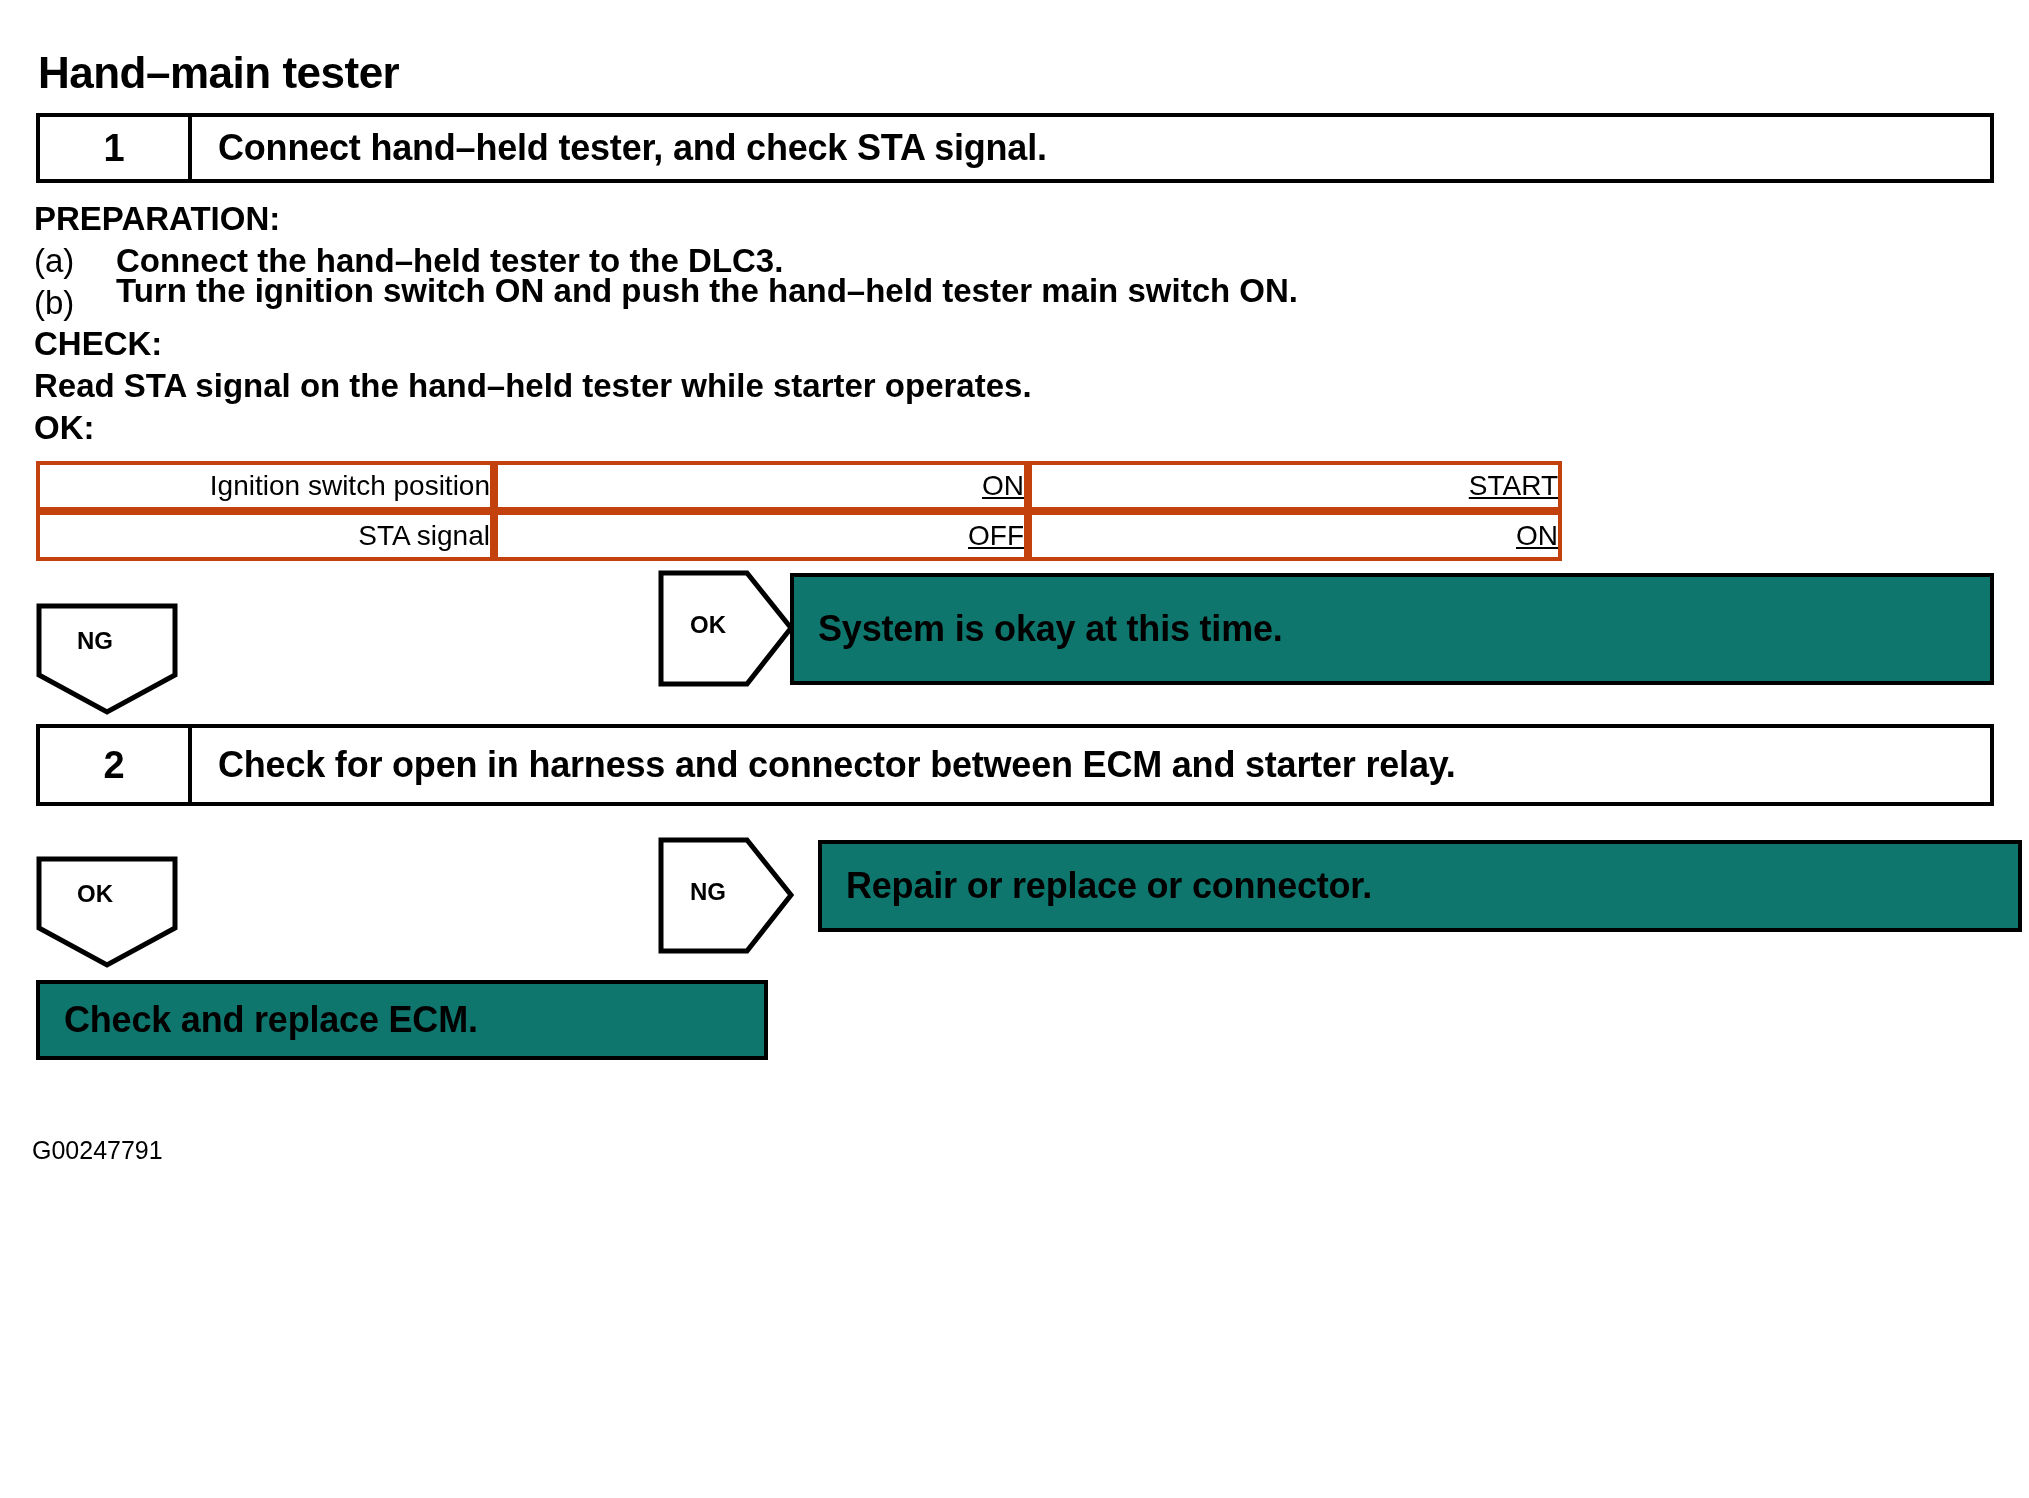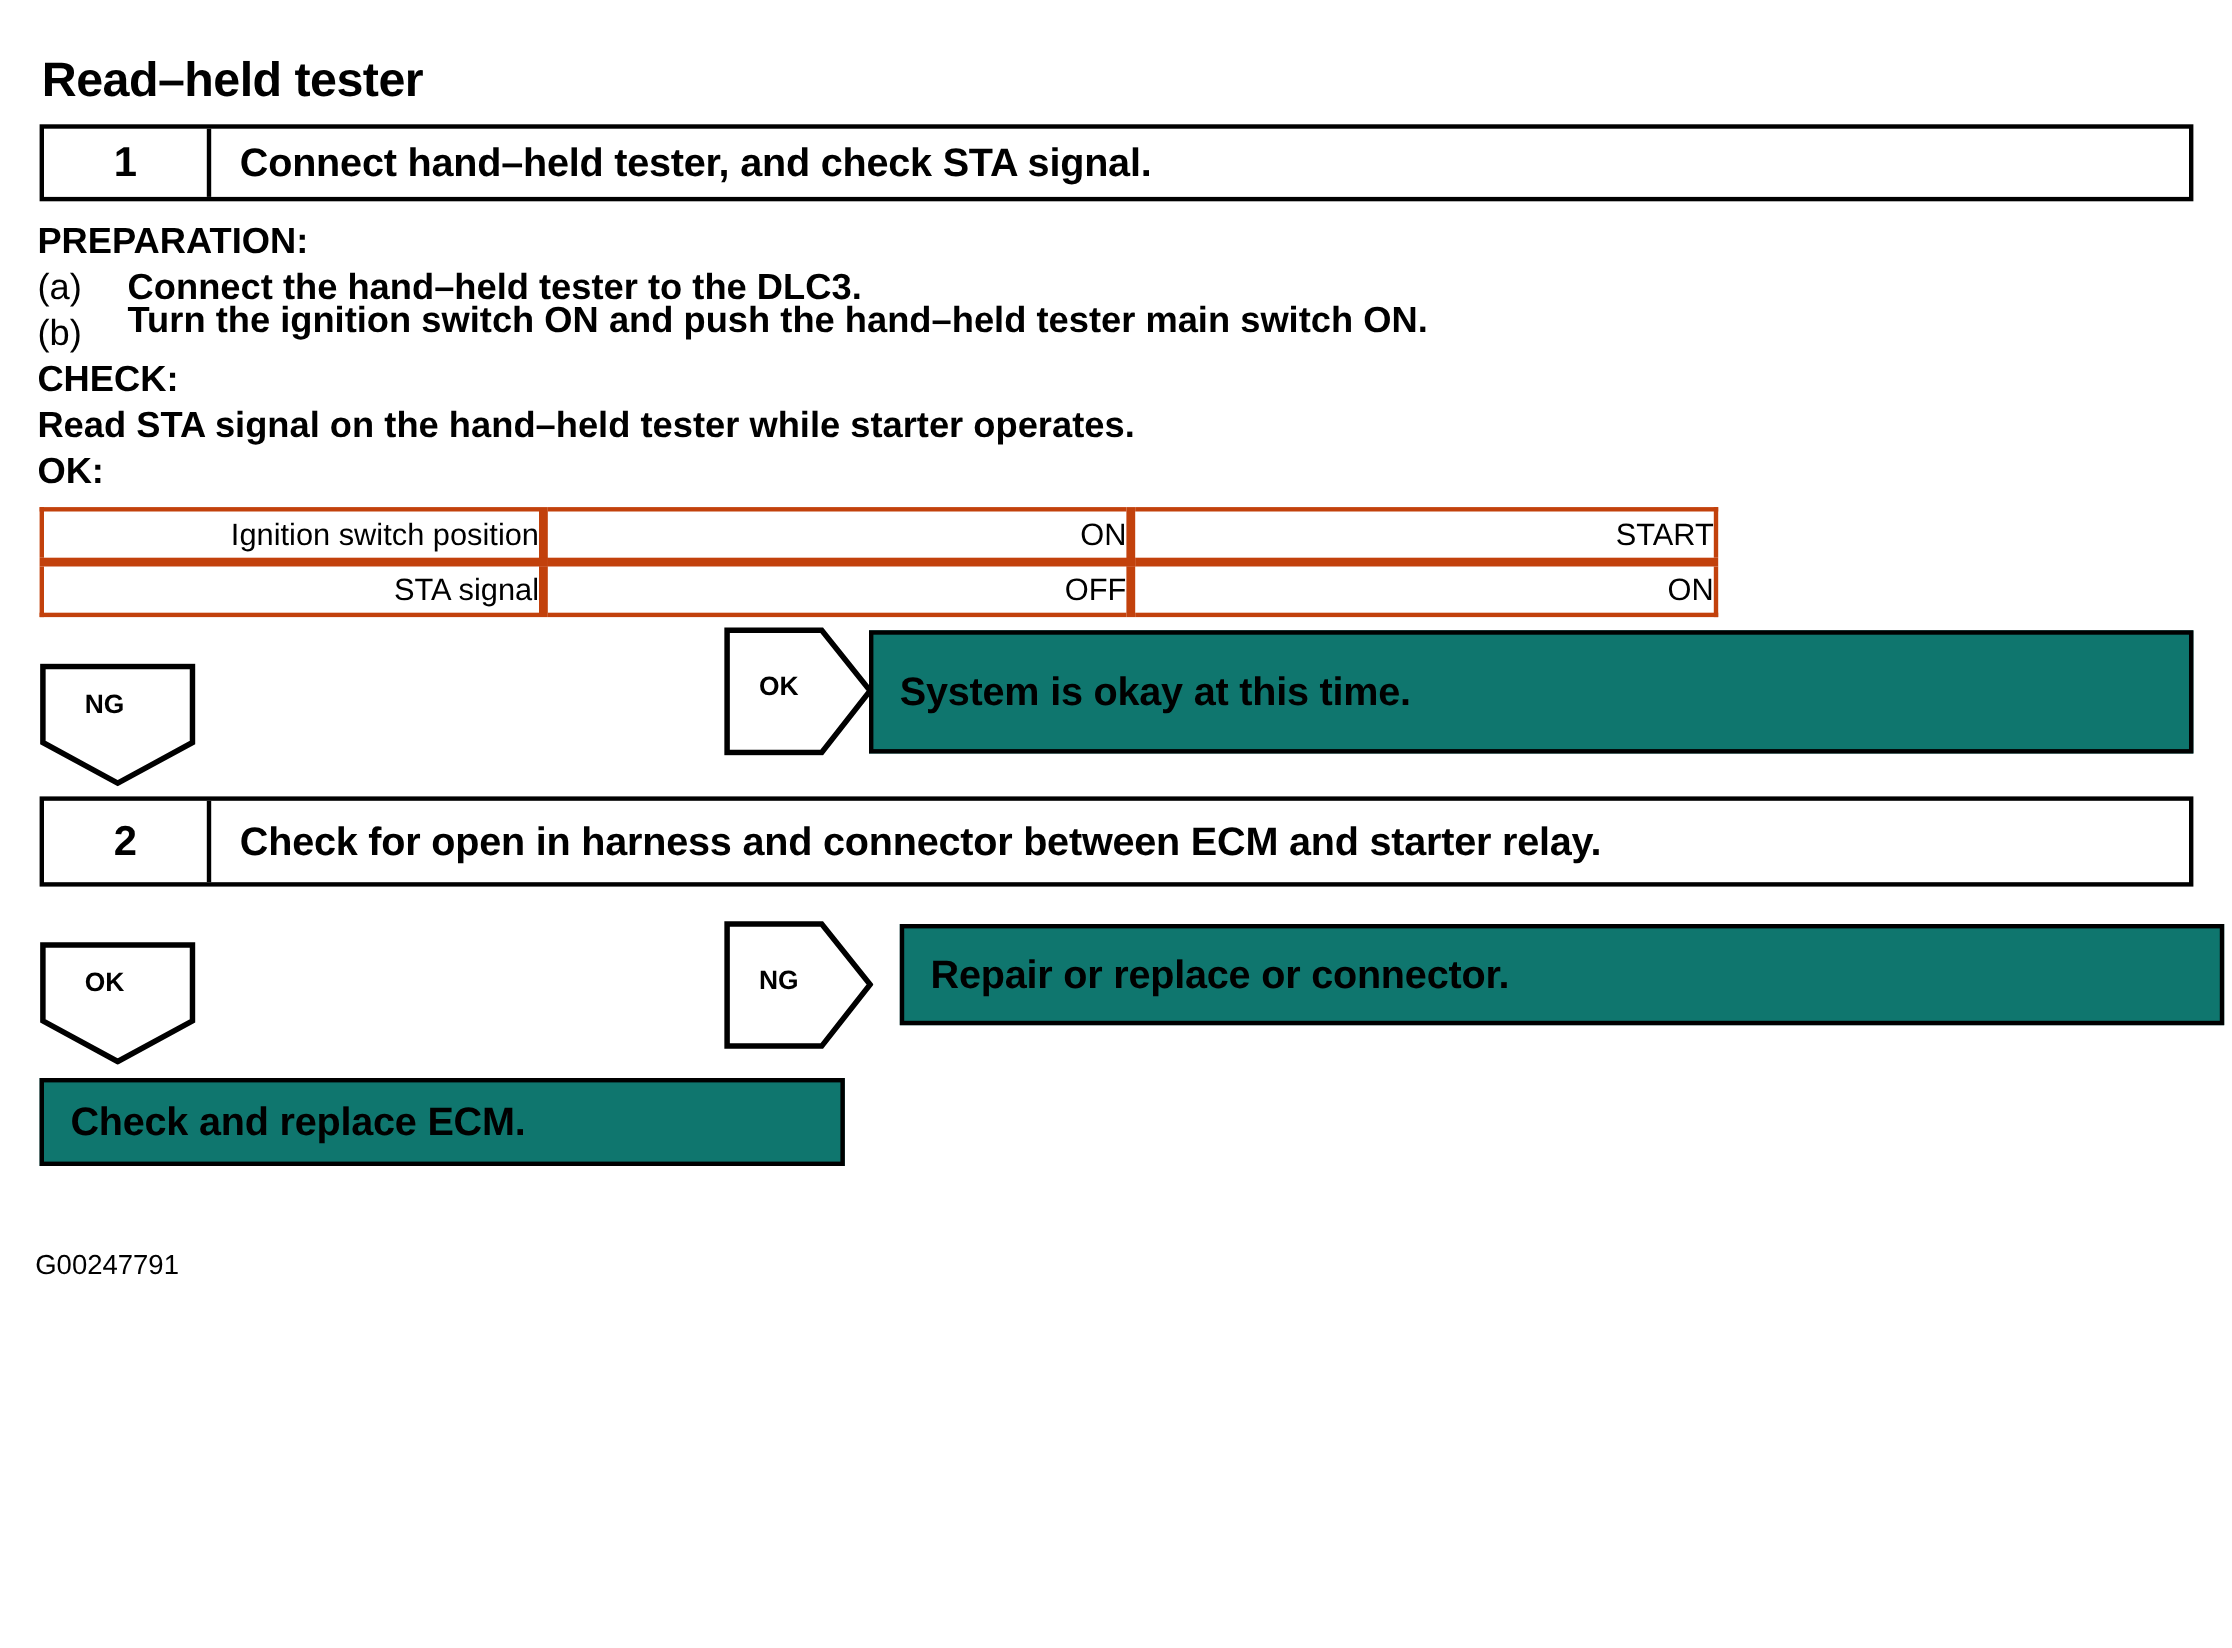--- a/index.html
+++ b/index.html
@@ -105,21 +105,21 @@
   .result-table td {
     border: 8px solid #c2410c;
     height: 42px;
     text-align: right;
     vertical-align: middle;
     font-size: 28px;
     font-weight: normal;
     padding: 0;
   }
   .result-table .col-head { width: 450px; }
-  .result-table .col-val  { width: 526px; }
+  .result-table .col-val  { width: 526px; text-decoration: underline; }
   .result-table tr:first-child td { border-top-width: 4px; }
   .result-table tr:last-child td  { border-bottom-width: 4px; }
   .result-table td:first-child { border-left-width: 4px; }
   .result-table td:last-child  { border-right-width: 4px; }
 
   
   .arrow-down {
     position: absolute;
     width: 142px;
     height: 112px;
@@ -175,21 +175,21 @@
     font-size: 25px;
     font-weight: normal;
     white-space: nowrap;
   }
 </style>
 </head>
 <body>
 
 <div class="page">
 
-  <div class="doc-title">Read–held tester</div>
+  <div class="doc-title">Hand–main tester</div>
 
   <div class="step-box" id="step-1">
     <div class="step-num">1</div>
     <div class="step-text">Connect hand–held tester, and check STA signal.</div>
   </div>
 
   <div class="section-label" id="lbl-preparation">PREPARATION:</div>
 
   <div class="marker" id="prep-a-marker">(a)</div>
   <div class="body-line" id="prep-a-text">Connect the hand–held tester to the DLC3.</div>

